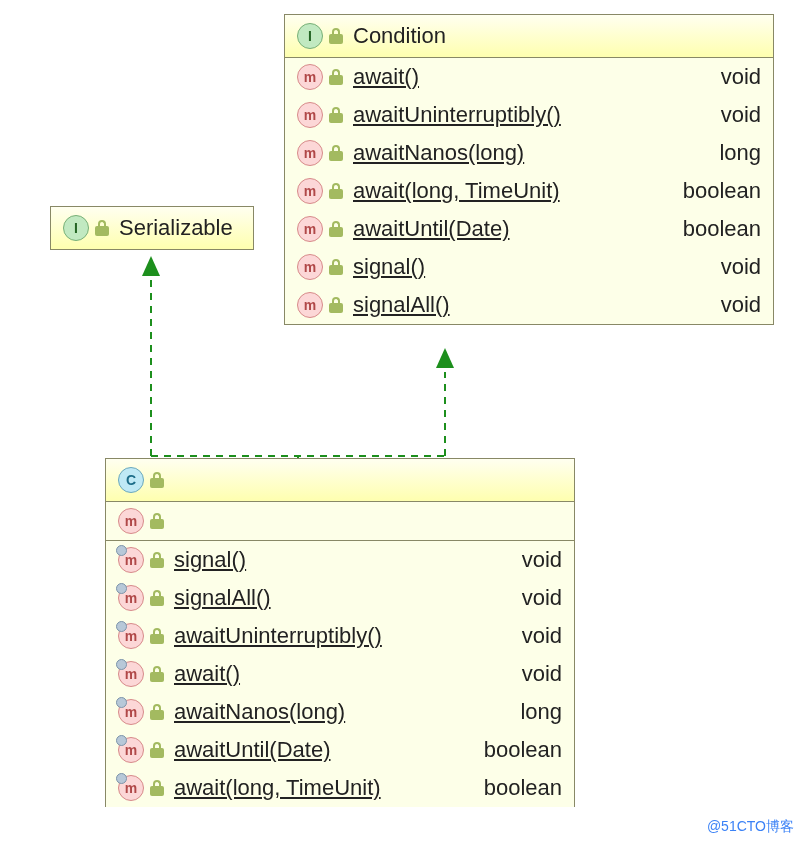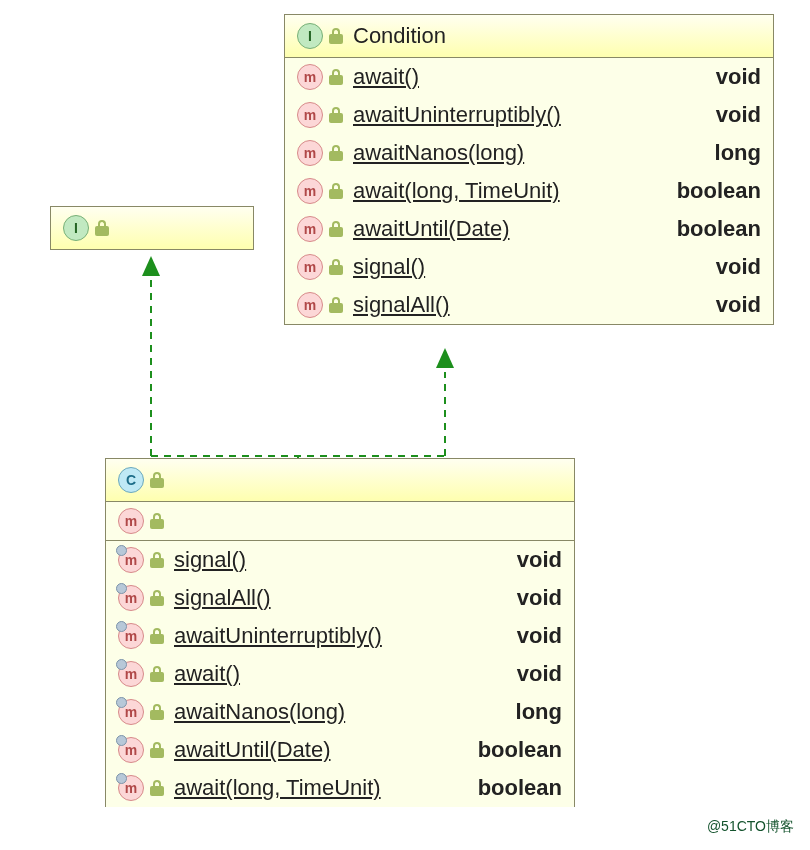--- a/index.html
+++ b/index.html
@@ -33,21 +33,21 @@
     font-size: 22px;
   }
   .uml-row {
     padding: 6px 12px 6px 12px;
     display: flex;
     align-items: center;
     font-size: 22px;
     color: #222;
   }
   .uml-row .name { flex: 1; text-decoration: underline; }
-  .uml-row .ret { text-align: right; padding-left: 10px; font-weight: bold; }
+  .uml-row .ret { text-align: right; padding-left: 10px; }
   .ic {
     display: inline-flex;
     width: 26px; height: 26px;
     border-radius: 50%;
     align-items: center;
     justify-content: center;
     font-size: 14px;
     font-weight: bold;
     margin-right: 6px;
     flex-shrink: 0;
@@ -91,31 +91,32 @@
   svg.connector {
     position: absolute;
     top: 0; left: 0;
     width: 810px; height: 850px;
     pointer-events: none;
   }
   .watermark {
     position: absolute;
     bottom: 14px; right: 16px;
     font-size: 14px;
-    color: #14532d;
+    color: #3b82f6;
     font-family: "Microsoft YaHei", Arial, sans-serif;
   }
 </style>
 </head>
 <body>
 
 <div class="uml-box" style="left:50px; top:206px; width:204px;">
   <div class="uml-header" style="border-bottom:none;">
     <span class="ic ic-interface">I</span>
     <span class="lock"></span>
+    <span>Serializable</span>
   </div>
 </div>
 
 <div class="uml-box" style="left:284px; top:14px; width:490px;">
   <div class="uml-header">
     <span class="ic ic-interface">I</span>
     <span class="lock"></span>
     <span>Condition</span>
   </div>
   <div class="uml-row">

